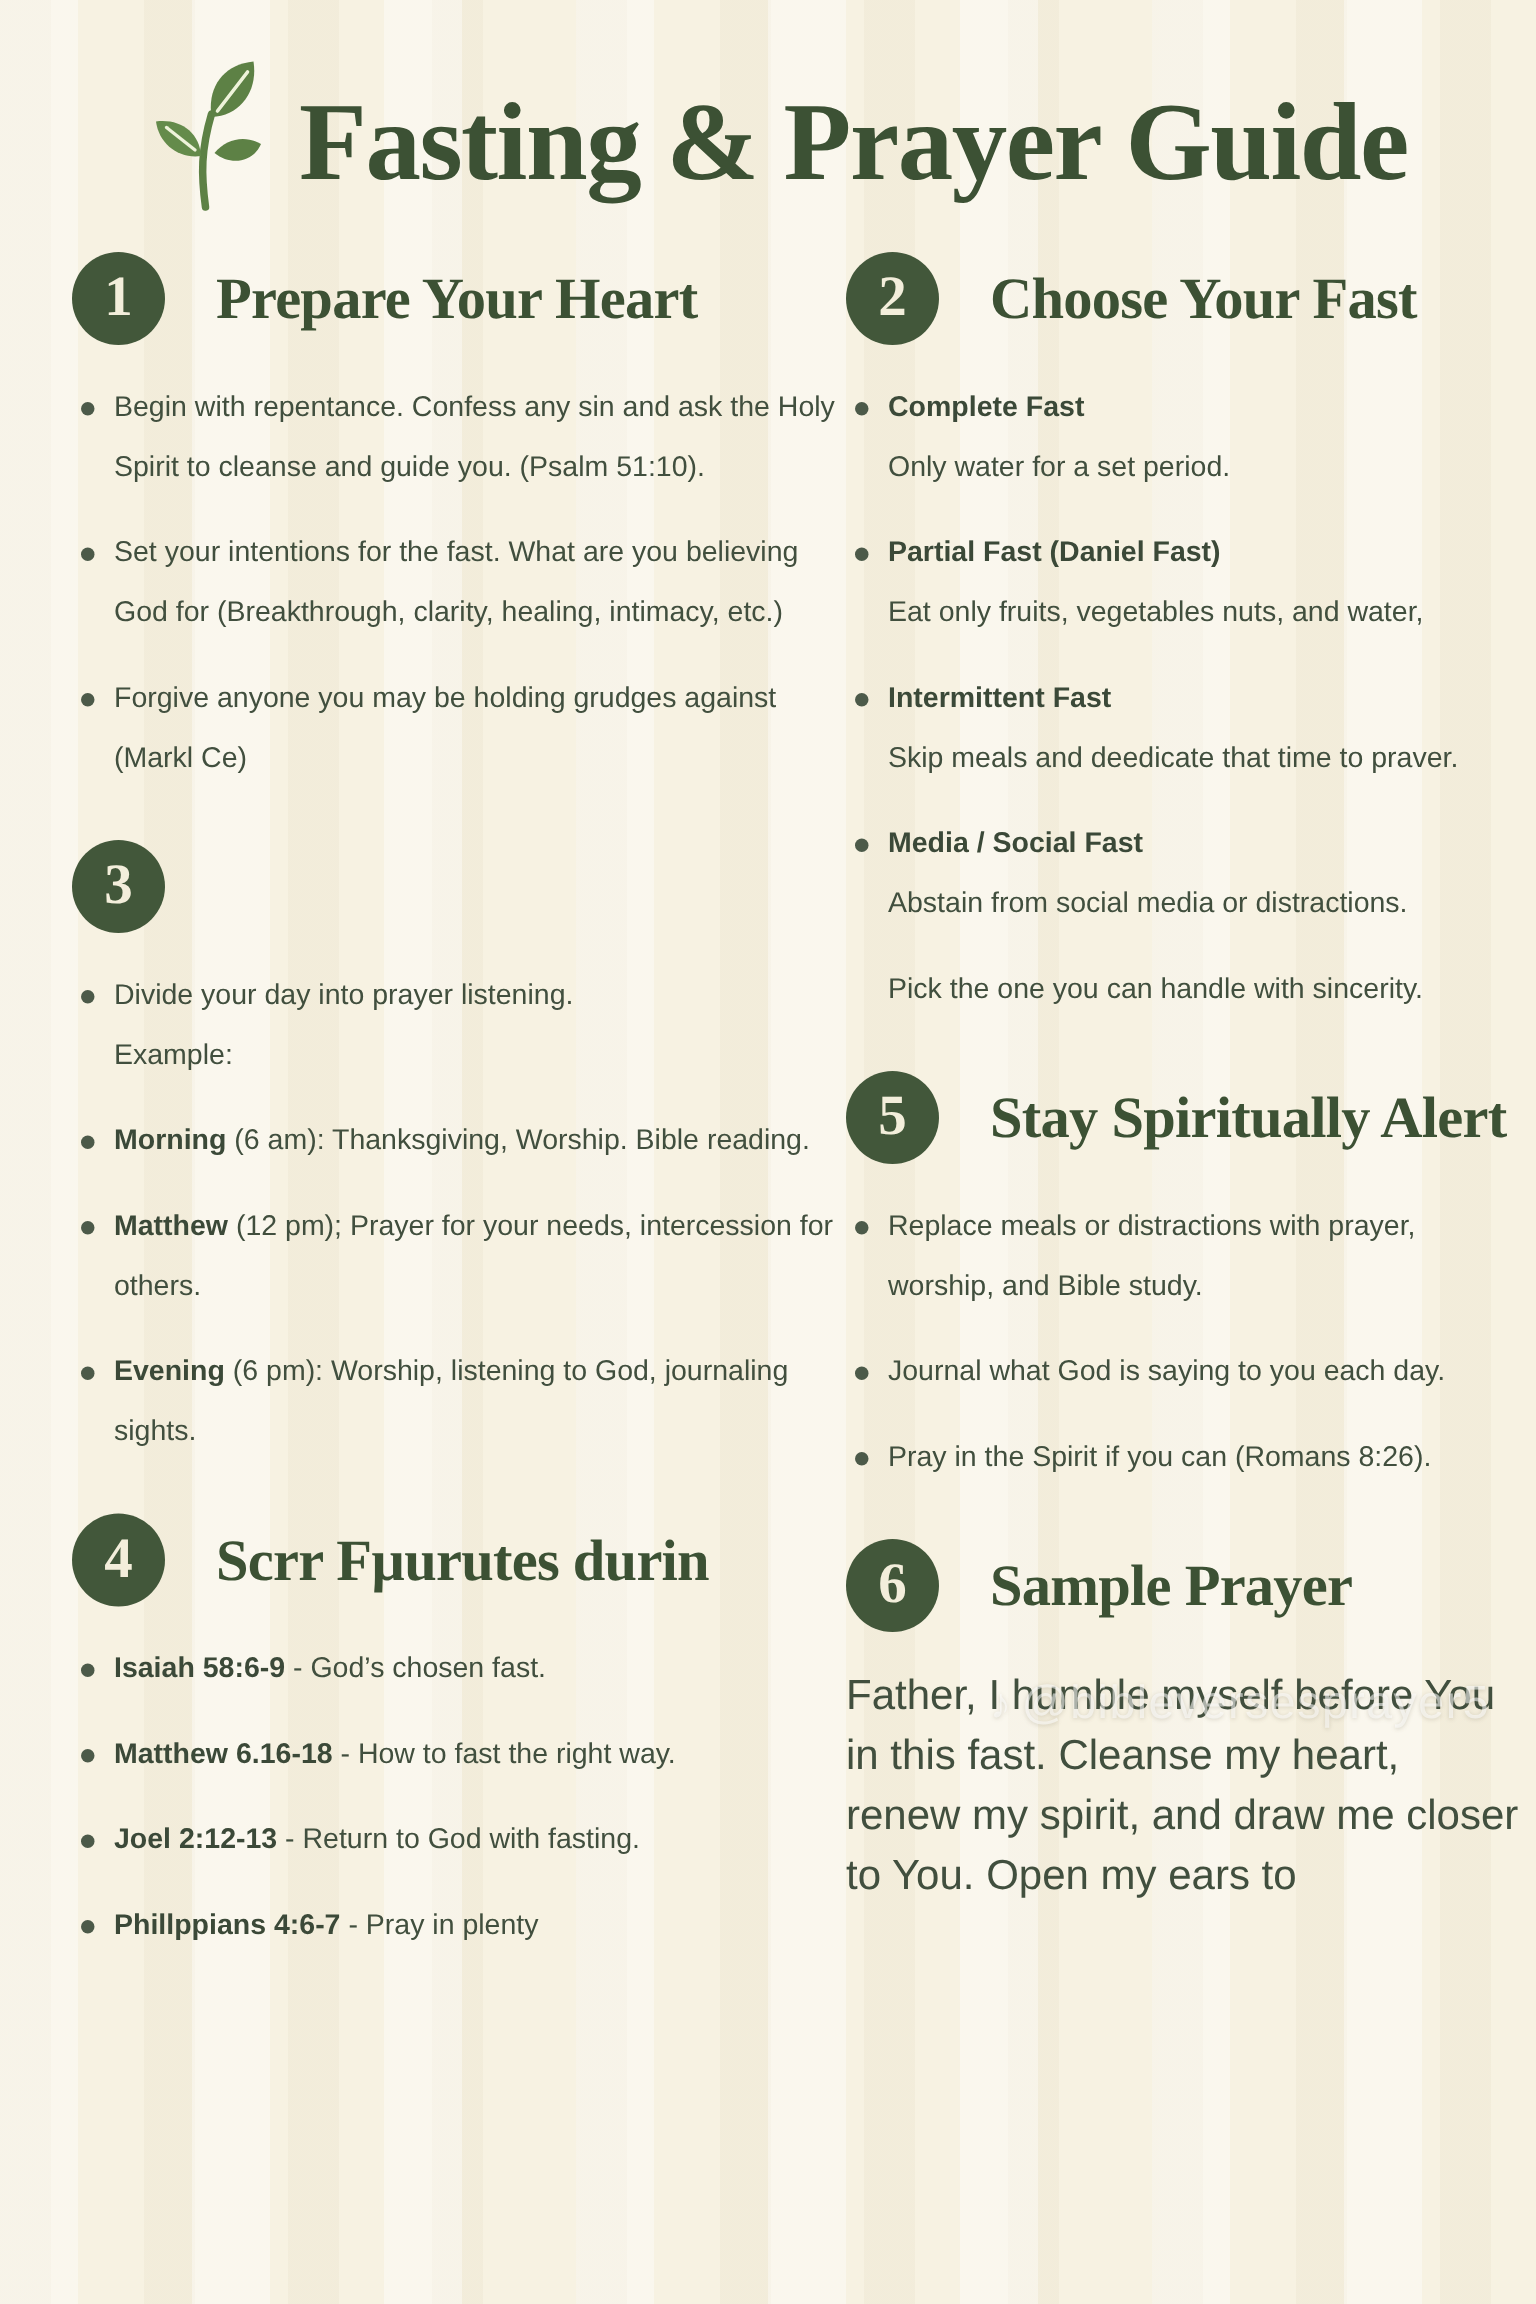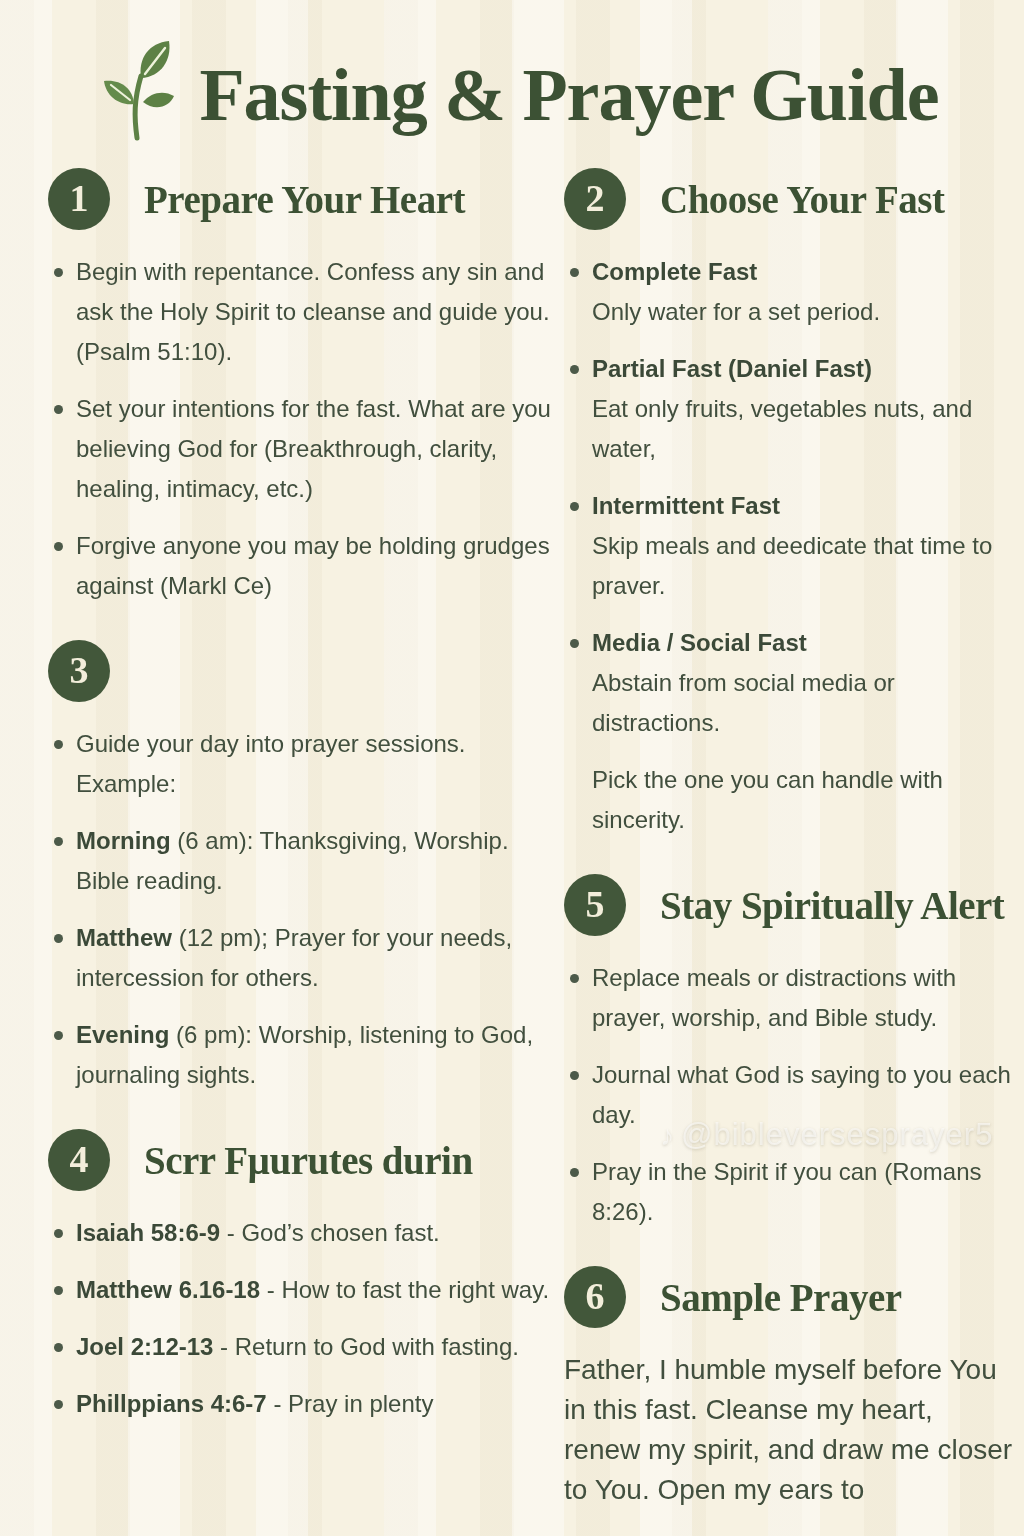--- a/index.html
+++ b/index.html
@@ -73,21 +73,21 @@
   ul.blist li { display: flex; gap: 13px; margin-bottom: 17px; padding-left: 6px; }
   ul.blist li:last-child { margin-bottom: 0; }
   .dot {
     width: 9px; height: 9px; flex: none;
     border-radius: 50%;
     background: #4c5a49;
     margin-top: 16px;
   }
   li.no-dot .dot { visibility: hidden; }
   .txt {
-    font-size: 24px;
+    font-size: 19px;
     line-height: 40px;
     color: #414f3e;
     white-space: pre-line;
   }
   .txt b { font-weight: 700; color: #3b4938; }
 
   .prayer {
     margin-top: 22px;
     font-size: 28px;
     line-height: 40px;
@@ -150,21 +150,21 @@
         </ul>
       </section>
 
       <section class="sec">
         <div class="sec-head">
           <span class="badge">3</span>
         </div>
         <ul class="blist">
           <li>
               <span class="dot"></span>
-              <p class="txt"><b></b><span>Guide your day into prayer sessions.
+              <p class="txt"><b></b><span>Divide your day into prayer listening.
 Example:</span></p>
             </li>
           <li>
               <span class="dot"></span>
               <p class="txt"><b>Morning</b><span> (6 am):  Thanksgiving, Worship. Bible reading.</span></p>
             </li>
           <li>
               <span class="dot"></span>
               <p class="txt"><b>Matthew</b><span> (12 pm); Prayer for your needs, intercession for others.</span></p>
             </li>

